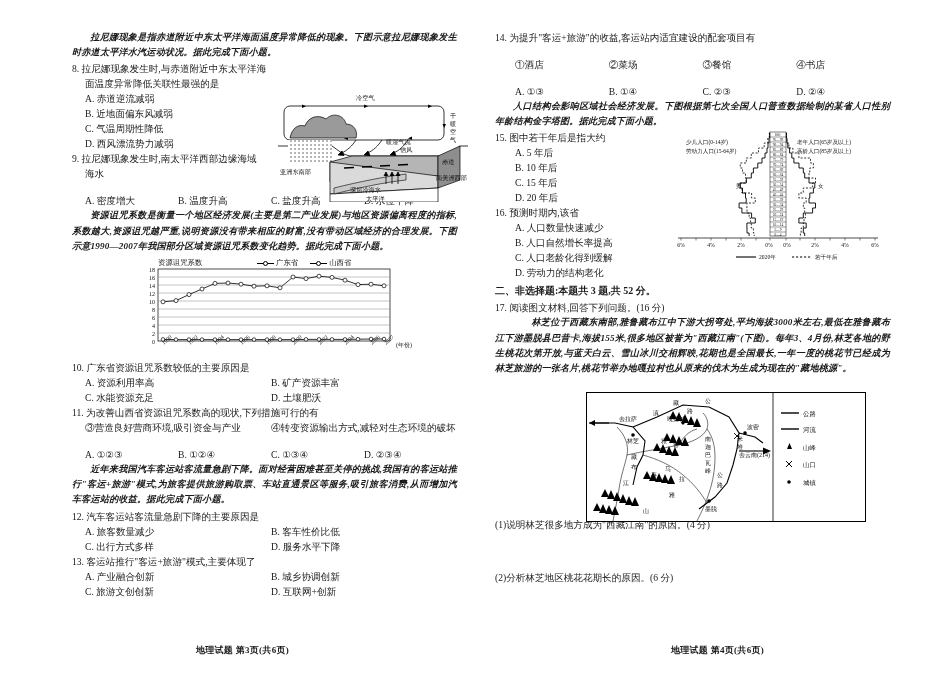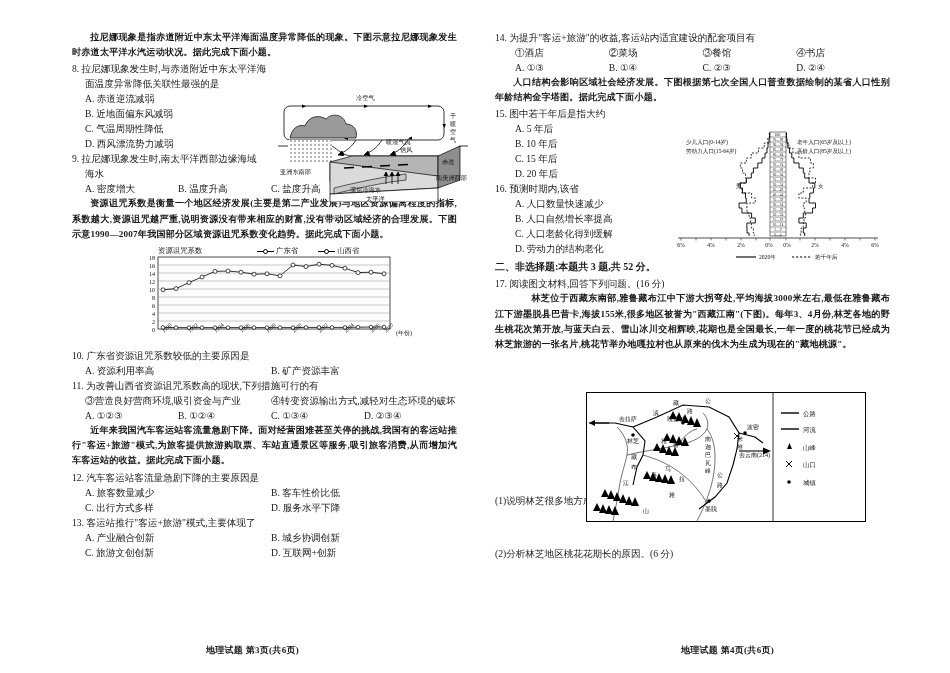--- a/index.html
+++ b/index.html
@@ -5,43 +5,43 @@
   html,body{margin:0;padding:0;}
   body{
     width:950px;height:673px;background:#ffffff;
     font-family:"Liberation Serif","DejaVu Serif",serif;
     color:#1a1a1a;overflow:hidden;position:relative;
   }
   .page{position:absolute;top:0;width:475px;height:673px;box-sizing:border-box;}
   .page-left{left:0;padding:30px 18px 0 72px;}
   .page-right{left:475px;padding:30px 60px 0 20px;}
   .para{font-size:9.1px;line-height:15.2px;text-indent:2em;text-align:justify;margin:0 0 1px 0;
-        font-family:"Liberation Serif",serif;font-weight:600;letter-spacing:.2px;}
+        font-family:"Liberation Serif",serif;font-weight:600;letter-spacing:.2px;font-style:italic;}
   .qline{font-size:9.6px;line-height:15px;margin:0;white-space:nowrap;}
   .opts{display:flex;font-size:9.6px;line-height:15px;}
   .opts > span{display:inline-block;}
-  .o4 > span{width:25%;}
+  .o4 > span{width:25%;margin-top:12px;}
   .o2 > span{width:50%;}
   .indent1{padding-left:13px;}
   .indent2{padding-left:20px;}
   .sect{font-size:10px;font-weight:bold;line-height:16px;margin:3px 0 1px 0;}
-  .footer{position:absolute;bottom:16px;width:100%;left:15px;text-align:center;
+  .footer{position:absolute;bottom:16px;width:100%;left:5px;text-align:center;
           font-size:9px;font-weight:bold;letter-spacing:.3px;}
   .page-left .footer{padding-right:54px;}
   .page-right .footer{padding-right:40px;}
 
   
   .lanina{position:absolute;left:278px;top:84px;width:190px;height:118px;}
   .lanina svg{display:block;}
   .cn{font-family:"Liberation Serif",serif;font-size:6.2px;fill:#111;}
 
   
   .chartwrap{position:relative;margin:4px 0 2px 0;height:100px;}
   .chart-title{position:absolute;left:86px;top:0;font-size:7.4px;}
-  .legend{position:absolute;left:185px;top:0;font-size:7.4px;display:flex;gap:20px;}
+  .legend{position:absolute;left:185px;top:0;font-size:7.4px;display:flex;gap:12px;}
   .legend span{display:inline-flex;align-items:center;gap:2px;}
   .lgline{display:inline-block;width:17px;height:0;border-top:1px solid #000;position:relative;}
   .lgline::after{content:"";position:absolute;left:6px;top:-2.2px;width:3px;height:3px;
      border:.8px solid #000;border-radius:50%;background:#fff;}
   .chart-svg{position:absolute;left:58px;top:9px;}
 
   
   .pyr{position:absolute;left:672px;top:126px;width:212px;height:140px;}
   .pyr svg{display:block;}
   .pcn{font-family:"Liberation Serif",serif;font-size:5.6px;fill:#111;}
@@ -174,20 +174,24 @@
         <text transform="translate(256,78) rotate(-42)">2007</text>
       </g>
       <text x="266" y="80" font-size="6" font-family="Liberation Serif, serif" fill="#111">(年份)</text>
     </svg>
   </div>
 
   <div class="qline">10. 广东省资源诅咒系数较低的主要原因是</div>
   <div class="opts o2 indent1">
     <span>A. 资源利用率高</span>
     <span>B. 矿产资源丰富</span>
+  </div>
+  <div class="opts o2 indent1">
+    <span>C. 水能资源充足</span>
+    <span>D. 土壤肥沃</span>
   </div>
 
   <div class="qline">11. 为改善山西省资源诅咒系数高的现状,下列措施可行的有</div>
   <div class="opts o2 indent1">
     <span>③营造良好营商环境,吸引资金与产业</span>
     <span>④转变资源输出方式,减轻对生态环境的破坏</span>
   </div>
   <div class="opts o4 indent1">
     <span>A. ①②③</span>
     <span>B. ①②④</span>

